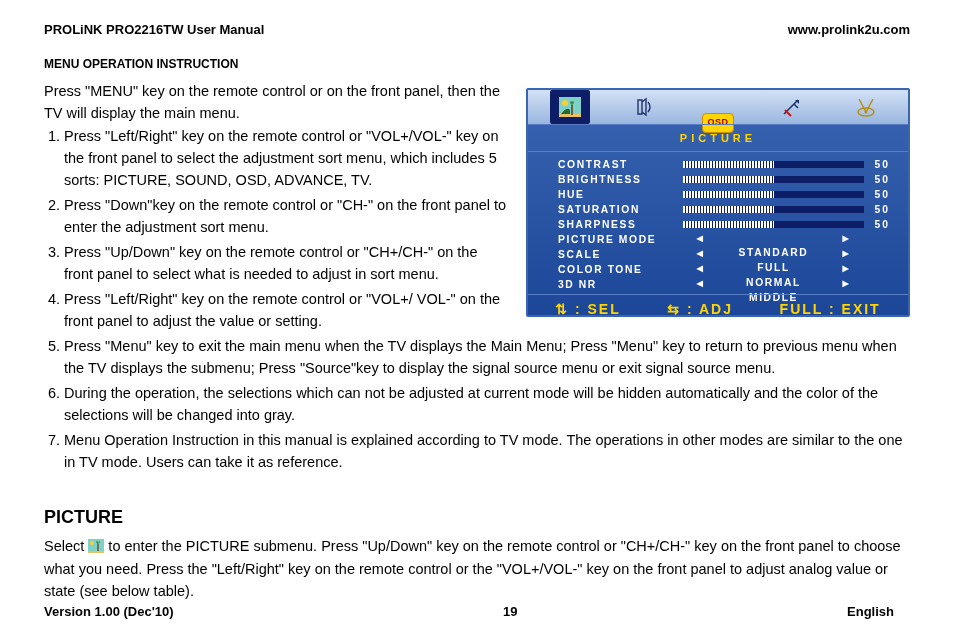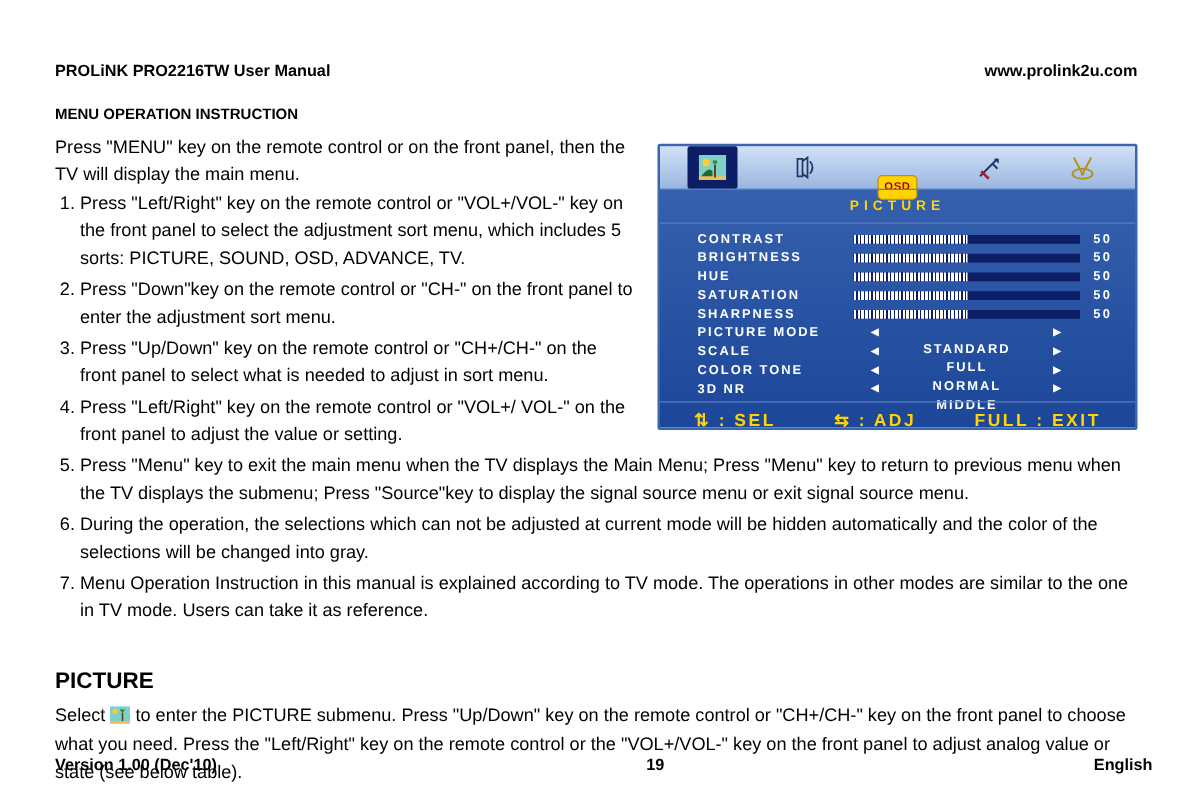--- a/index.html
+++ b/index.html
@@ -17,21 +17,20 @@
     height: 637px;
     box-sizing: border-box;
     padding: 22px 44px 18px 44px;
   }
   .top-bar {
     display: flex;
     justify-content: space-between;
     font-size: 13px;
     font-weight: bold;
     margin-bottom: 18px;
-    margin-top: 27px;
   }
   .h1 {
     font-size: 12px;
     font-weight: bold;
     margin: 0 0 6px 0;
   }
   .content {
     font-size: 14.5px;
     line-height: 1.55;
   }
@@ -166,21 +165,21 @@
     margin: 0 0 4px 0;
   }
   .inline-icon {
     display: inline-block;
     width: 16px;
     height: 14px;
     vertical-align: -2px;
   }
   .footer {
     position: absolute;
-    left: 44px; right: 32px; bottom: 18px;
+    left: 44px; right: 60px; bottom: 18px;
     display: flex;
     justify-content: space-between;
     font-size: 13px;
     font-weight: bold;
   }
   .footer .pg { font-weight: bold; }
 </style>
 </head>
 <body>
 

